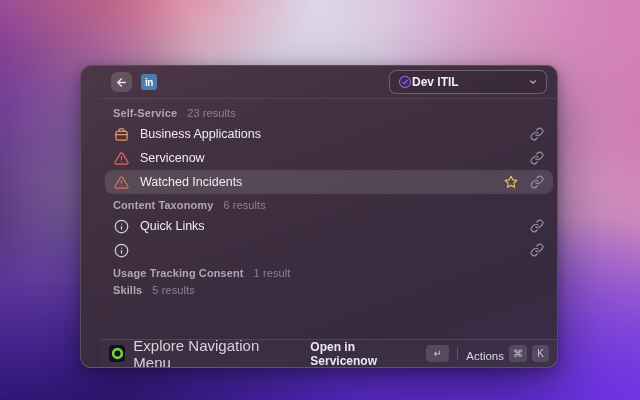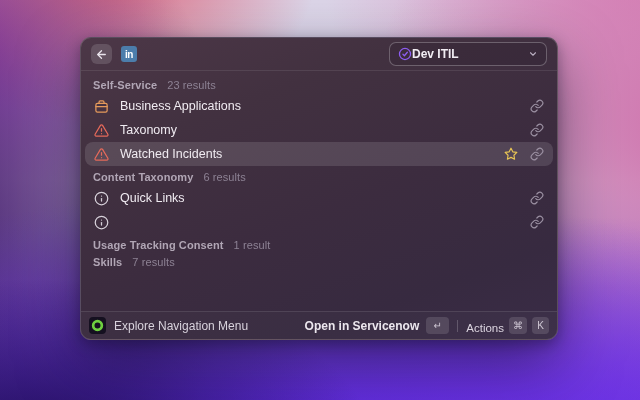--- a/index.html
+++ b/index.html
@@ -16,27 +16,28 @@
       radial-gradient(ellipse 430px 540px at -10% 55%, #42206a, rgba(66,32,106,0) 70%),
       radial-gradient(ellipse 430px 430px at 106% 32%, #cf74ad, rgba(207,116,173,0) 72%),
       radial-gradient(ellipse 430px 300px at 101% -6%, #da8abc, rgba(218,138,188,0) 75%),
       radial-gradient(ellipse 300px 240px at 17% -10%, #dd6077, rgba(221,96,119,0) 70%),
       radial-gradient(ellipse 340px 310px at -8% 12%, #bb3fd2, rgba(187,63,210,0) 66%),
       linear-gradient(180deg, #dcd5e8 0%, #d8d0e6 45%, #9a73cf 72%, #6330d8 100%);
   }
 
   
   .window {
-    position:absolute; left:80px; top:37px; width:478px; height:303px;
+    position:absolute; left:80px; top:65px; width:478px; height:303px;
     border-radius:11px;
     background:linear-gradient(160deg, #4c3747 0%, #423140 26%, #3c2c3f 55%, #372a40 80%, #3a2c47 100%);
     border:1px solid rgba(255,255,255,.16);
     box-shadow:0 24px 60px rgba(10,5,30,.5), 0 4px 14px rgba(10,5,30,.35);
     display:flex; flex-direction:column; overflow:hidden;
     color:#eee9ef;
+    padding-left:20px;
   }
 
   
   .hdr {
     height:33px; flex:0 0 33px; display:flex; align-items:center;
     padding:0 10px; gap:9px; border-bottom:1px solid rgba(255,255,255,.09);
   }
   .back-btn {
     width:21px; height:20px; border-radius:6px; background:rgba(255,255,255,.14);
     display:flex; align-items:center; justify-content:center; color:#eae4ec; cursor:pointer;
@@ -80,21 +81,21 @@
   
   .ftr {
     height:28px; flex:0 0 28px; border-top:1px solid rgba(255,255,255,.1);
     display:flex; align-items:center; padding:0 8px; gap:8px;
     background:rgba(255,255,255,.02);
   }
   .sn-icon {
     width:17px; height:17px; border-radius:4px; background:#151020;
     display:flex; align-items:center; justify-content:center;
   }
-  .ftr-label { font-size:12px; color:#d8d2dc; }
+  .ftr-label { font-size:15px; color:#d8d2dc; }
   .open-action { display:flex; align-items:center; gap:7px; cursor:pointer; }
   .open-label { font-size:12px; font-weight:600; color:#ece7ee; }
   .kbd {
     min-width:17px; height:17px; padding:0 4px; border-radius:4px;
     background:rgba(255,255,255,.13); color:#cfc7d4; font-size:10px;
     display:flex; align-items:center; justify-content:center;
   }
   .kbd.wide { min-width:23px; }
   .v-div { width:1px; height:12px; background:rgba(255,255,255,.2); }
   .actions-btn { display:flex; align-items:flex-end; gap:5px; cursor:pointer; }
@@ -162,21 +163,21 @@
     </div>
 
     <div class="row">
       <span class="r-icon icon-warn">
         <svg width="15" height="15" viewBox="0 0 24 24" fill="none" stroke="currentColor" stroke-width="2" stroke-linecap="round" stroke-linejoin="round">
             <path d="M10.29 3.86 1.82 18a2 2 0 0 0 1.71 3h16.94a2 2 0 0 0 1.71-3L13.71 3.86a2 2 0 0 0-3.42 0z"></path>
             <line x1="12" y1="9" x2="12" y2="13"></line>
             <line x1="12" y1="17" x2="12.01" y2="17"></line>
           </svg>
       </span>
-      <span class="r-label">Taxonomy</span>
+      <span class="r-label">Servicenow</span>
       <span class="r-acc">
           <span class="icon-link">
         <svg width="14" height="14" viewBox="0 0 24 24" fill="none" stroke="currentColor" stroke-width="2" stroke-linecap="round" stroke-linejoin="round">
               <path d="M10 13a5 5 0 0 0 7.54.54l3-3a5 5 0 0 0-7.07-7.07l-1.72 1.71"></path>
               <path d="M14 11a5 5 0 0 0-7.54-.54l-3 3a5 5 0 0 0 7.07 7.07l1.71-1.71"></path>
             </svg>
       </span>
         </span>
     </div>
 
@@ -244,21 +245,21 @@
       </span>
         </span>
     </div>
 
     <div class="sec-title">
       <span>Usage Tracking Consent</span><span class="count">1 result</span>
     </div>
 
 
     <div class="sec-title">
-      <span>Skills</span><span class="count">7 results</span>
+      <span>Skills</span><span class="count">5 results</span>
     </div>
 
   </div>
 
   <div class="ftr">
     <div class="sn-icon">
       <svg width="13" height="13" viewBox="0 0 24 24" fill="none" stroke="#6ecf3f" stroke-width="5">
           <circle cx="12" cy="12" r="8"></circle>
         </svg>
     </div>

